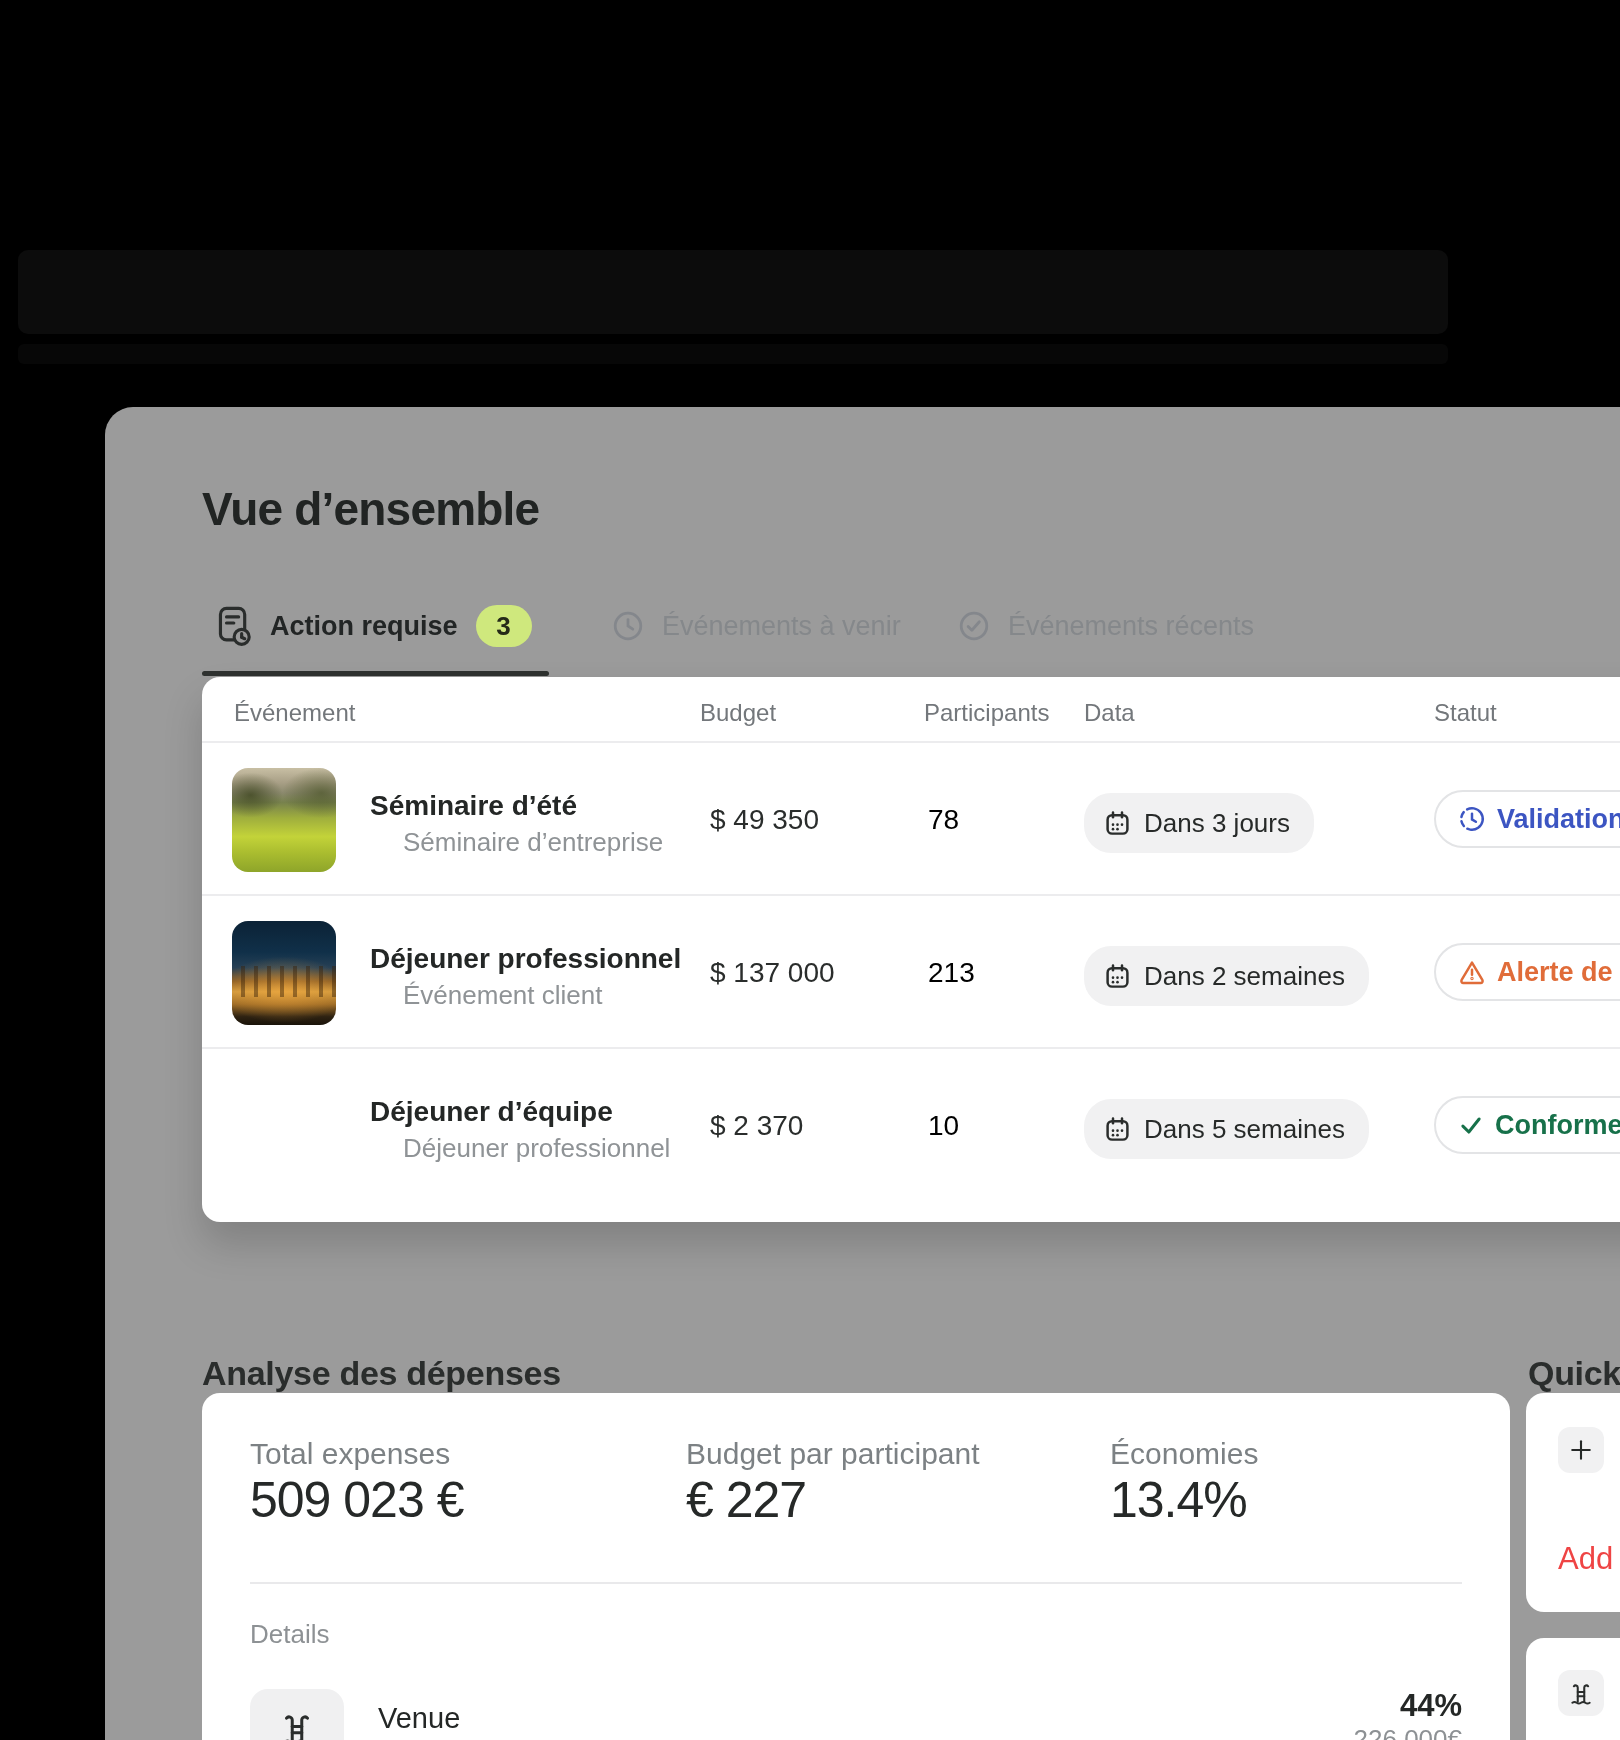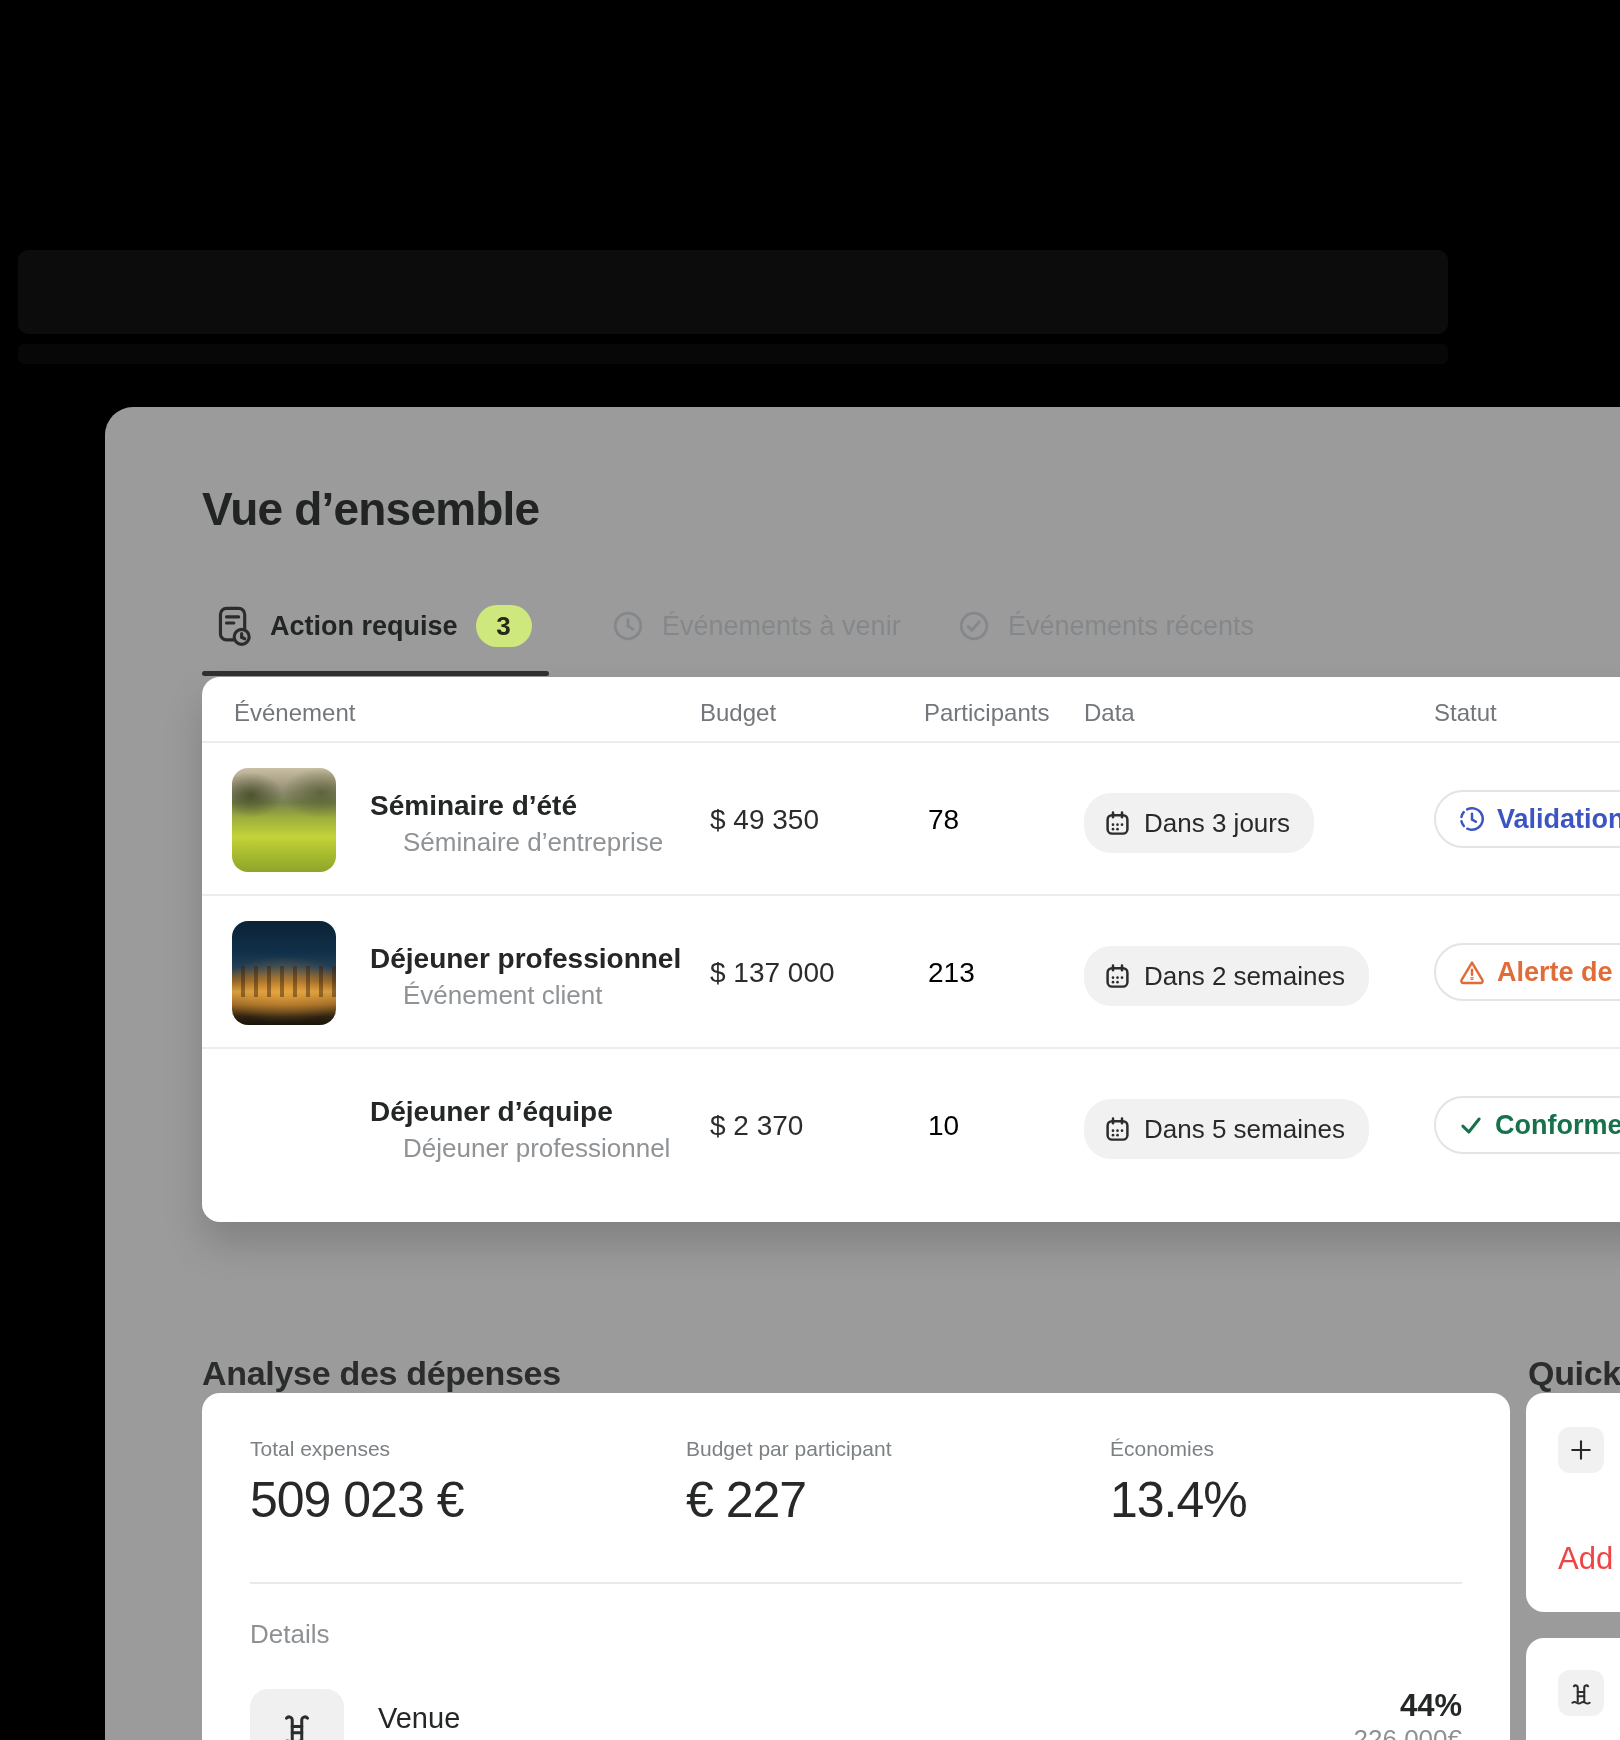--- a/index.html
+++ b/index.html
@@ -62,21 +62,21 @@
     background:#fff;border:2px solid #e3e4e6;border-radius:29px;padding:0 26px 0 22px;font-size:27px;font-weight:700;white-space:nowrap;}
   .status-pill.info{color:#3c55c2;} .status-pill.warning{color:#e06c39;} .status-pill.success{color:#17714a;}
 
   
   .section-heading{top:1320px;font-size:34px;font-weight:600;letter-spacing:-0.3px;color:#2a2d2c;white-space:nowrap;margin-top:34px;}
   .heading-left{left:202px;}
   .heading-right{left:1528px;}
   .expenses-card{left:202px;top:1393px;width:1308px;height:420px;background:#fff;border-radius:18px;}
   .stat{position:absolute;top:0;}
   .stat-0{left:48px;} .stat-1{left:484px;} .stat-2{left:908px;}
-  .stat-label{position:absolute;top:44px;font-size:21px;font-weight:400;color:#7c8184;white-space:nowrap;}
+  .stat-label{position:absolute;top:44px;font-size:30px;font-weight:400;color:#7c8184;white-space:nowrap;}
   .stat-value{position:absolute;top:78px;font-size:50px;font-weight:500;letter-spacing:-1px;color:#262928;white-space:nowrap;}
   .card-divider{position:absolute;left:48px;right:48px;top:189px;height:2px;background:#e9e9eb;}
   .details-label{position:absolute;left:48px;top:226px;font-size:26px;font-weight:400;color:#8d9194;}
   .detail-row{position:absolute;left:0;right:0;top:280px;height:140px;cursor:pointer;}
   .detail-tile{position:absolute;left:48px;top:16px;width:94px;height:94px;border-radius:18px;background:#f0f0f1;display:flex;justify-content:center;padding-top:20px;}
   .detail-name{position:absolute;left:176px;top:29px;font-size:29px;font-weight:500;color:#242726;}
   .detail-percent{position:absolute;right:48px;top:15px;font-size:31px;font-weight:600;color:#242726;text-align:right;}
   .detail-amount{position:absolute;right:48px;top:51px;font-size:26px;font-weight:400;color:#8d9194;text-align:right;}
 
   .quick-card-a{left:1526px;top:1393px;width:320px;height:219px;background:#fff;border-radius:18px;}

